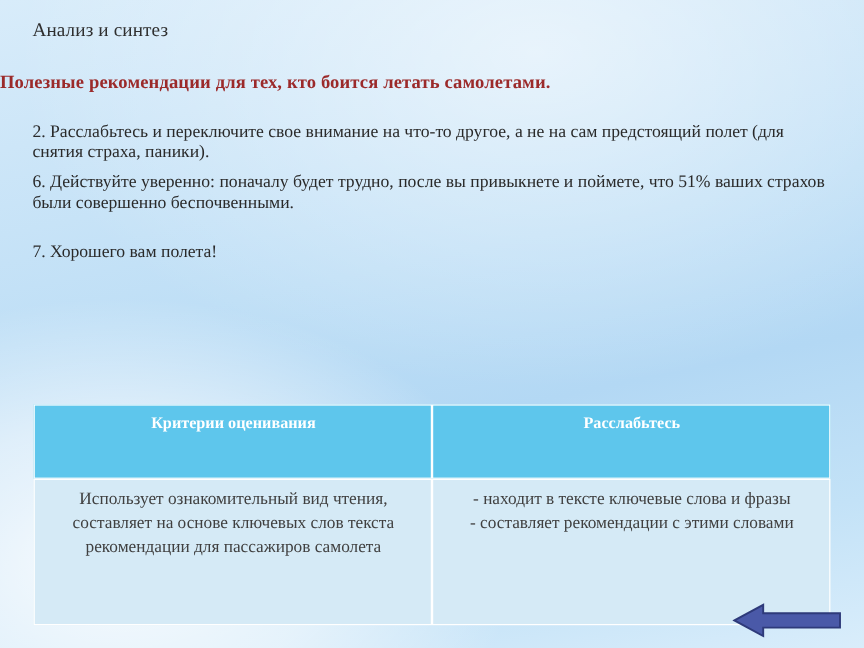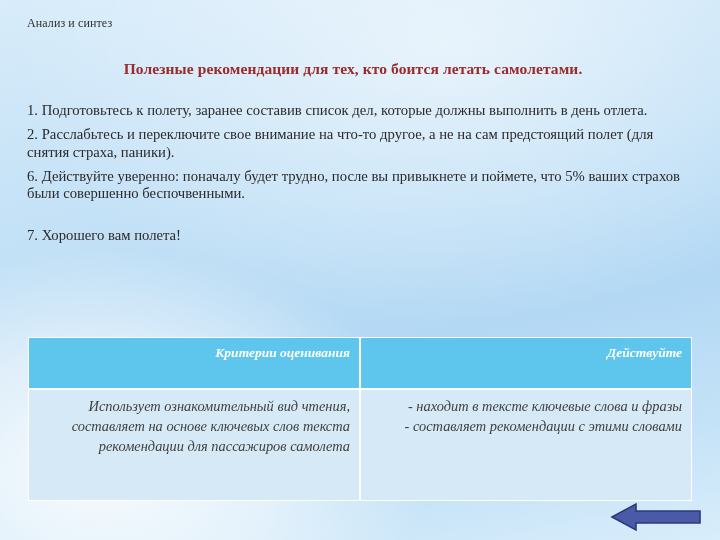--- a/index.html
+++ b/index.html
@@ -22,34 +22,34 @@
       radial-gradient(ellipse 460px 300px at 14% 86%, rgba(255,255,255,0.92) 0%, rgba(255,255,255,0.55) 38%, rgba(255,255,255,0.0) 72%),
       radial-gradient(ellipse 620px 400px at 62% 8%, rgba(255,255,255,0.55) 0%, rgba(255,255,255,0.0) 70%),
       linear-gradient(168deg, #d8ecfa 0%, #cde6f8 18%, #bfdff6 42%, #b3d8f4 62%, #c3e2f7 82%, #d9edfb 100%);
   }
 
   
   .slide-title {
     position: absolute;
     left: 27px;
     top: 16px;
-    font-size: 12px;
+    font-size: 16px;
     line-height: 1.2;
     color: #2f2f2f;
     letter-spacing: 0.1px;
     white-space: nowrap;
   }
 
   
   .heading {
     position: absolute;
     left: 0;
     right: 14px;
     top: 60px;
-    text-align: center;
+    text-align: left;
     font-size: 15.5px;
     font-weight: bold;
     color: #9b2a2a;
     letter-spacing: 0.1px;
   }
 
   
   .body-list {
     position: absolute;
     left: 27px;
@@ -71,24 +71,23 @@
     left: 28px;
     top: 337px;
     width: 664px;
     border-collapse: separate;
     border-spacing: 0;
     table-layout: fixed;
   }
   .rubric-table th,
   .rubric-table td {
     vertical-align: top;
-    text-align: right;
-    padding: 7px 9px 7px 10px;
+    text-align: center;
+    padding: 7px 9px 17px 10px;
     border: 1px solid #ffffff;
-    font-style: italic;
   }
   .rubric-table th {
     background: #5ec6ec;
     color: #ffffff;
     font-weight: bold;
     font-size: 13.5px;
     height: 36px;
     line-height: 1.2;
   }
   .rubric-table td {
@@ -113,35 +112,34 @@
 </head>
 <body>
 
 <div id="slide">
 
   <div class="slide-title">Анализ и синтез</div>
 
   <div class="heading">Полезные рекомендации для тех, кто боится летать самолетами.</div>
 
   <div class="body-list">
-    <div class="body-item">1. Подготовьтесь к полету, заранее составив список дел, которые должны выполнить в день отлета.</div>
     <div class="body-item">2. Расслабьтесь и переключите свое внимание на что-то другое, а не на сам предстоящий полет (для снятия страха, паники).</div>
-    <div class="body-item">6. Действуйте уверенно: поначалу будет трудно, после вы привыкнете и поймете, что 5% ваших страхов были совершенно беспочвенными.</div>
+    <div class="body-item">6. Действуйте уверенно: поначалу будет трудно, после вы привыкнете и поймете, что 51% ваших страхов были совершенно беспочвенными.</div>
     <div class="body-item">7. Хорошего вам полета!</div>
   </div>
 
   <table class="rubric-table">
     <colgroup>
       <col class="col-left">
       <col class="col-right">
     </colgroup>
     <thead>
       <tr>
         <th>Критерии оценивания</th>
-        <th>Действуйте</th>
+        <th>Расслабьтесь</th>
       </tr>
     </thead>
     <tbody>
       <tr>
         <td>Использует ознакомительный вид чтения, составляет  на основе ключевых слов текста рекомендации для пассажиров самолета</td>
         <td style="white-space: pre-line; margin-top: 29px;">- находит в тексте  ключевые слова и фразы
 - составляет рекомендации с этими словами</td>
       </tr>
     </tbody>
   </table>

